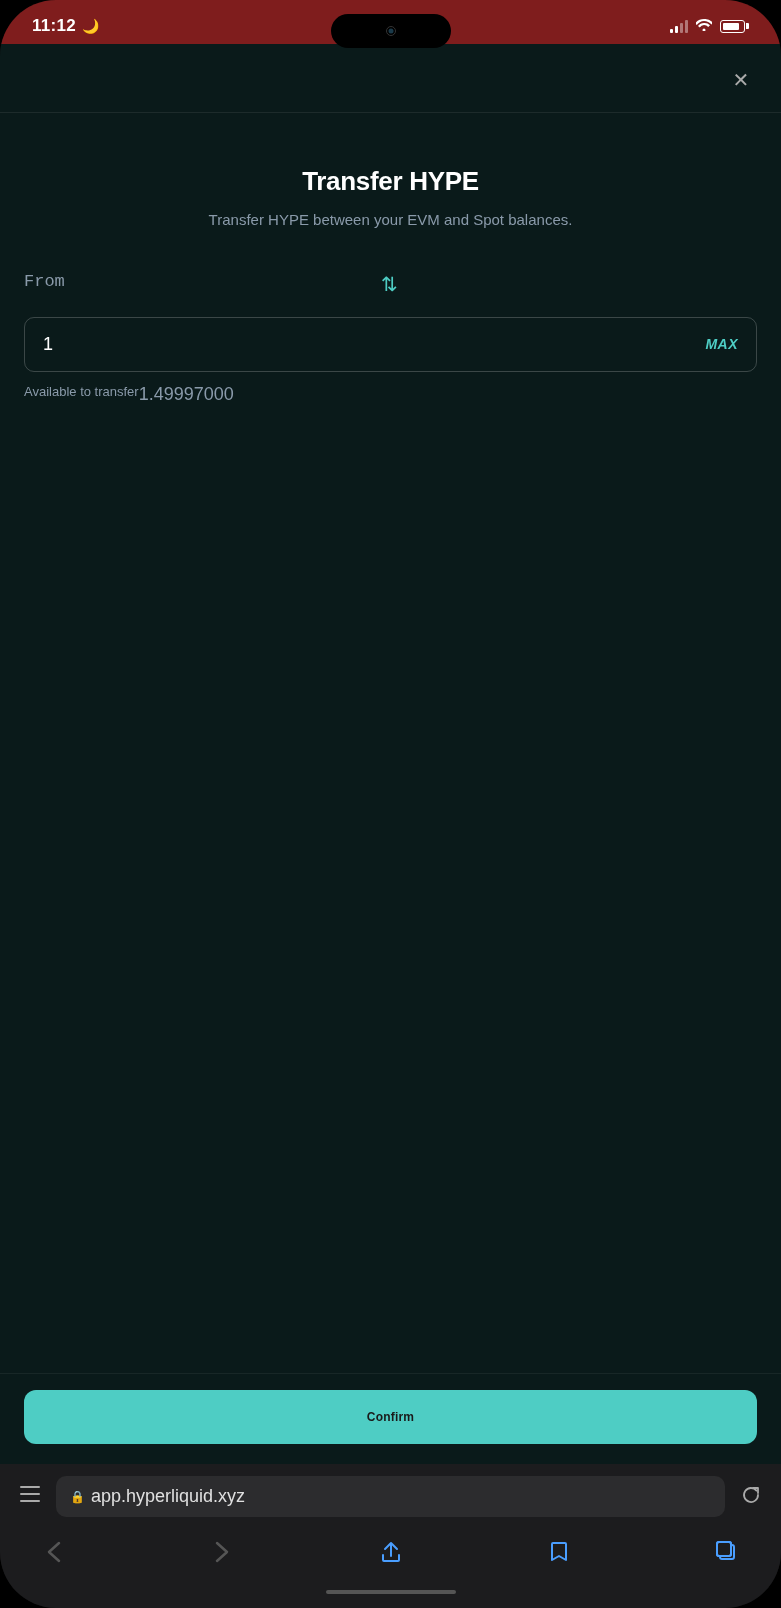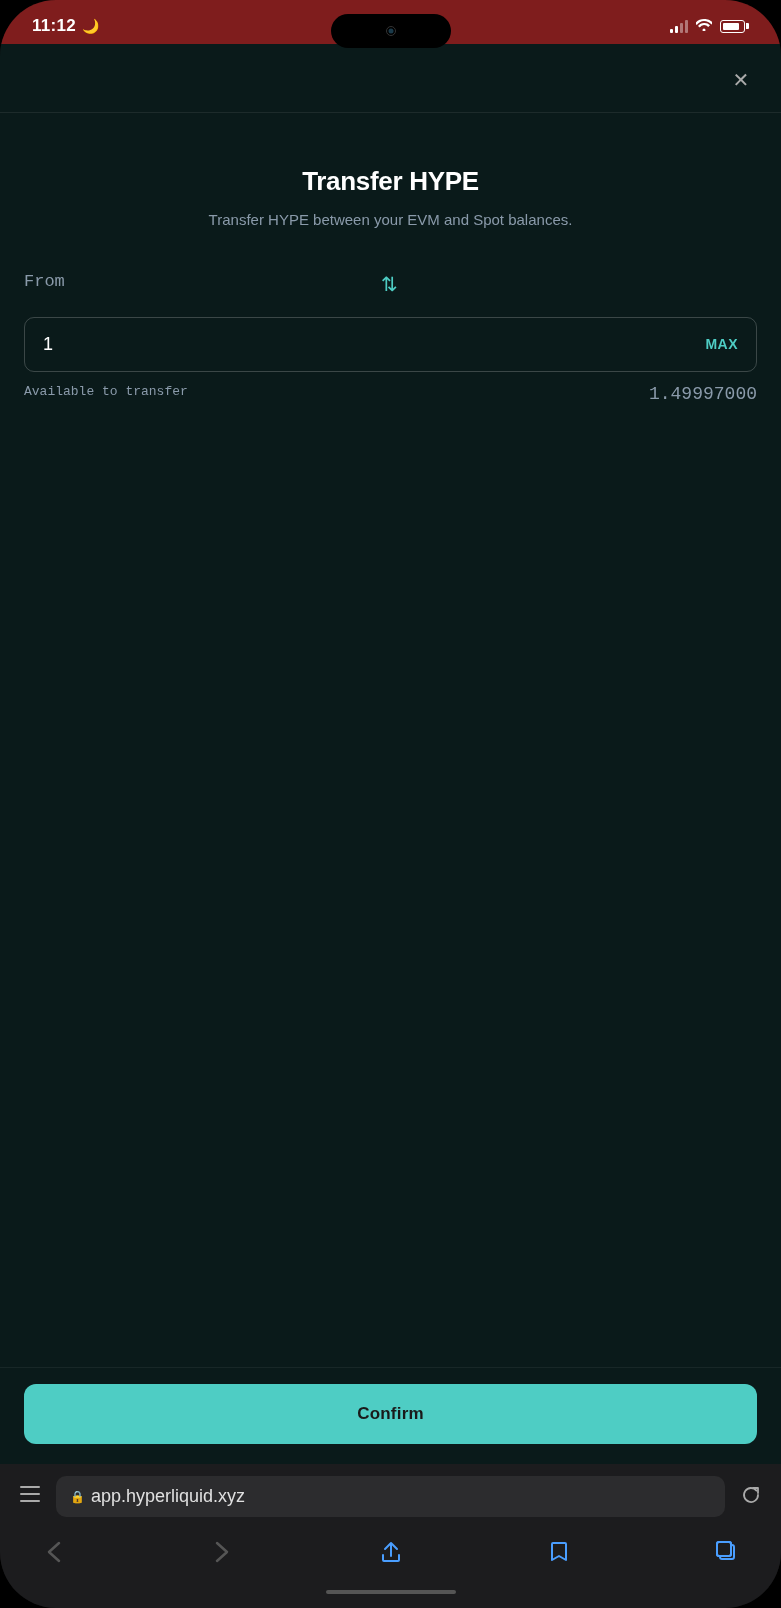--- a/index.html
+++ b/index.html
@@ -259,29 +259,29 @@
       width: 100%;
     }
 
     .max-button {
       color: #4ecdc4;
       font-size: 14px;
       font-weight: 600;
       cursor: pointer;
       letter-spacing: 0.5px;
       flex-shrink: 0;
+      font-style: italic;
     }
 
     
     .available-row {
       display: flex;
-      justify-content: space-between;
+      justify-content: flex-start;
       padding: 0 24px;
       margin-bottom: 0;
-      font-family: Liberation Mono, monospace;
     }
 
     .available-label {
       color: #8a9aaa;
       font-size: 13px;
     }
 
     .available-value {
       color: #8a9aaa;
       font-size: 18px;
@@ -296,21 +296,21 @@
       border-top: 1px solid rgba(255,255,255,0.06);
     }
 
     .confirm-button {
       width: 100%;
       padding: 20px;
       background: #4ecdc4;
       border: none;
       border-radius: 12px;
       color: #1a1a1a;
-      font-size: 17px;
+      font-size: 12px;
       font-weight: 600;
       cursor: pointer;
       letter-spacing: 0.2px;
     }
 
     
     .browser-bar {
       background: #1c1c1e;
       padding: 12px 16px;
       display: flex;

